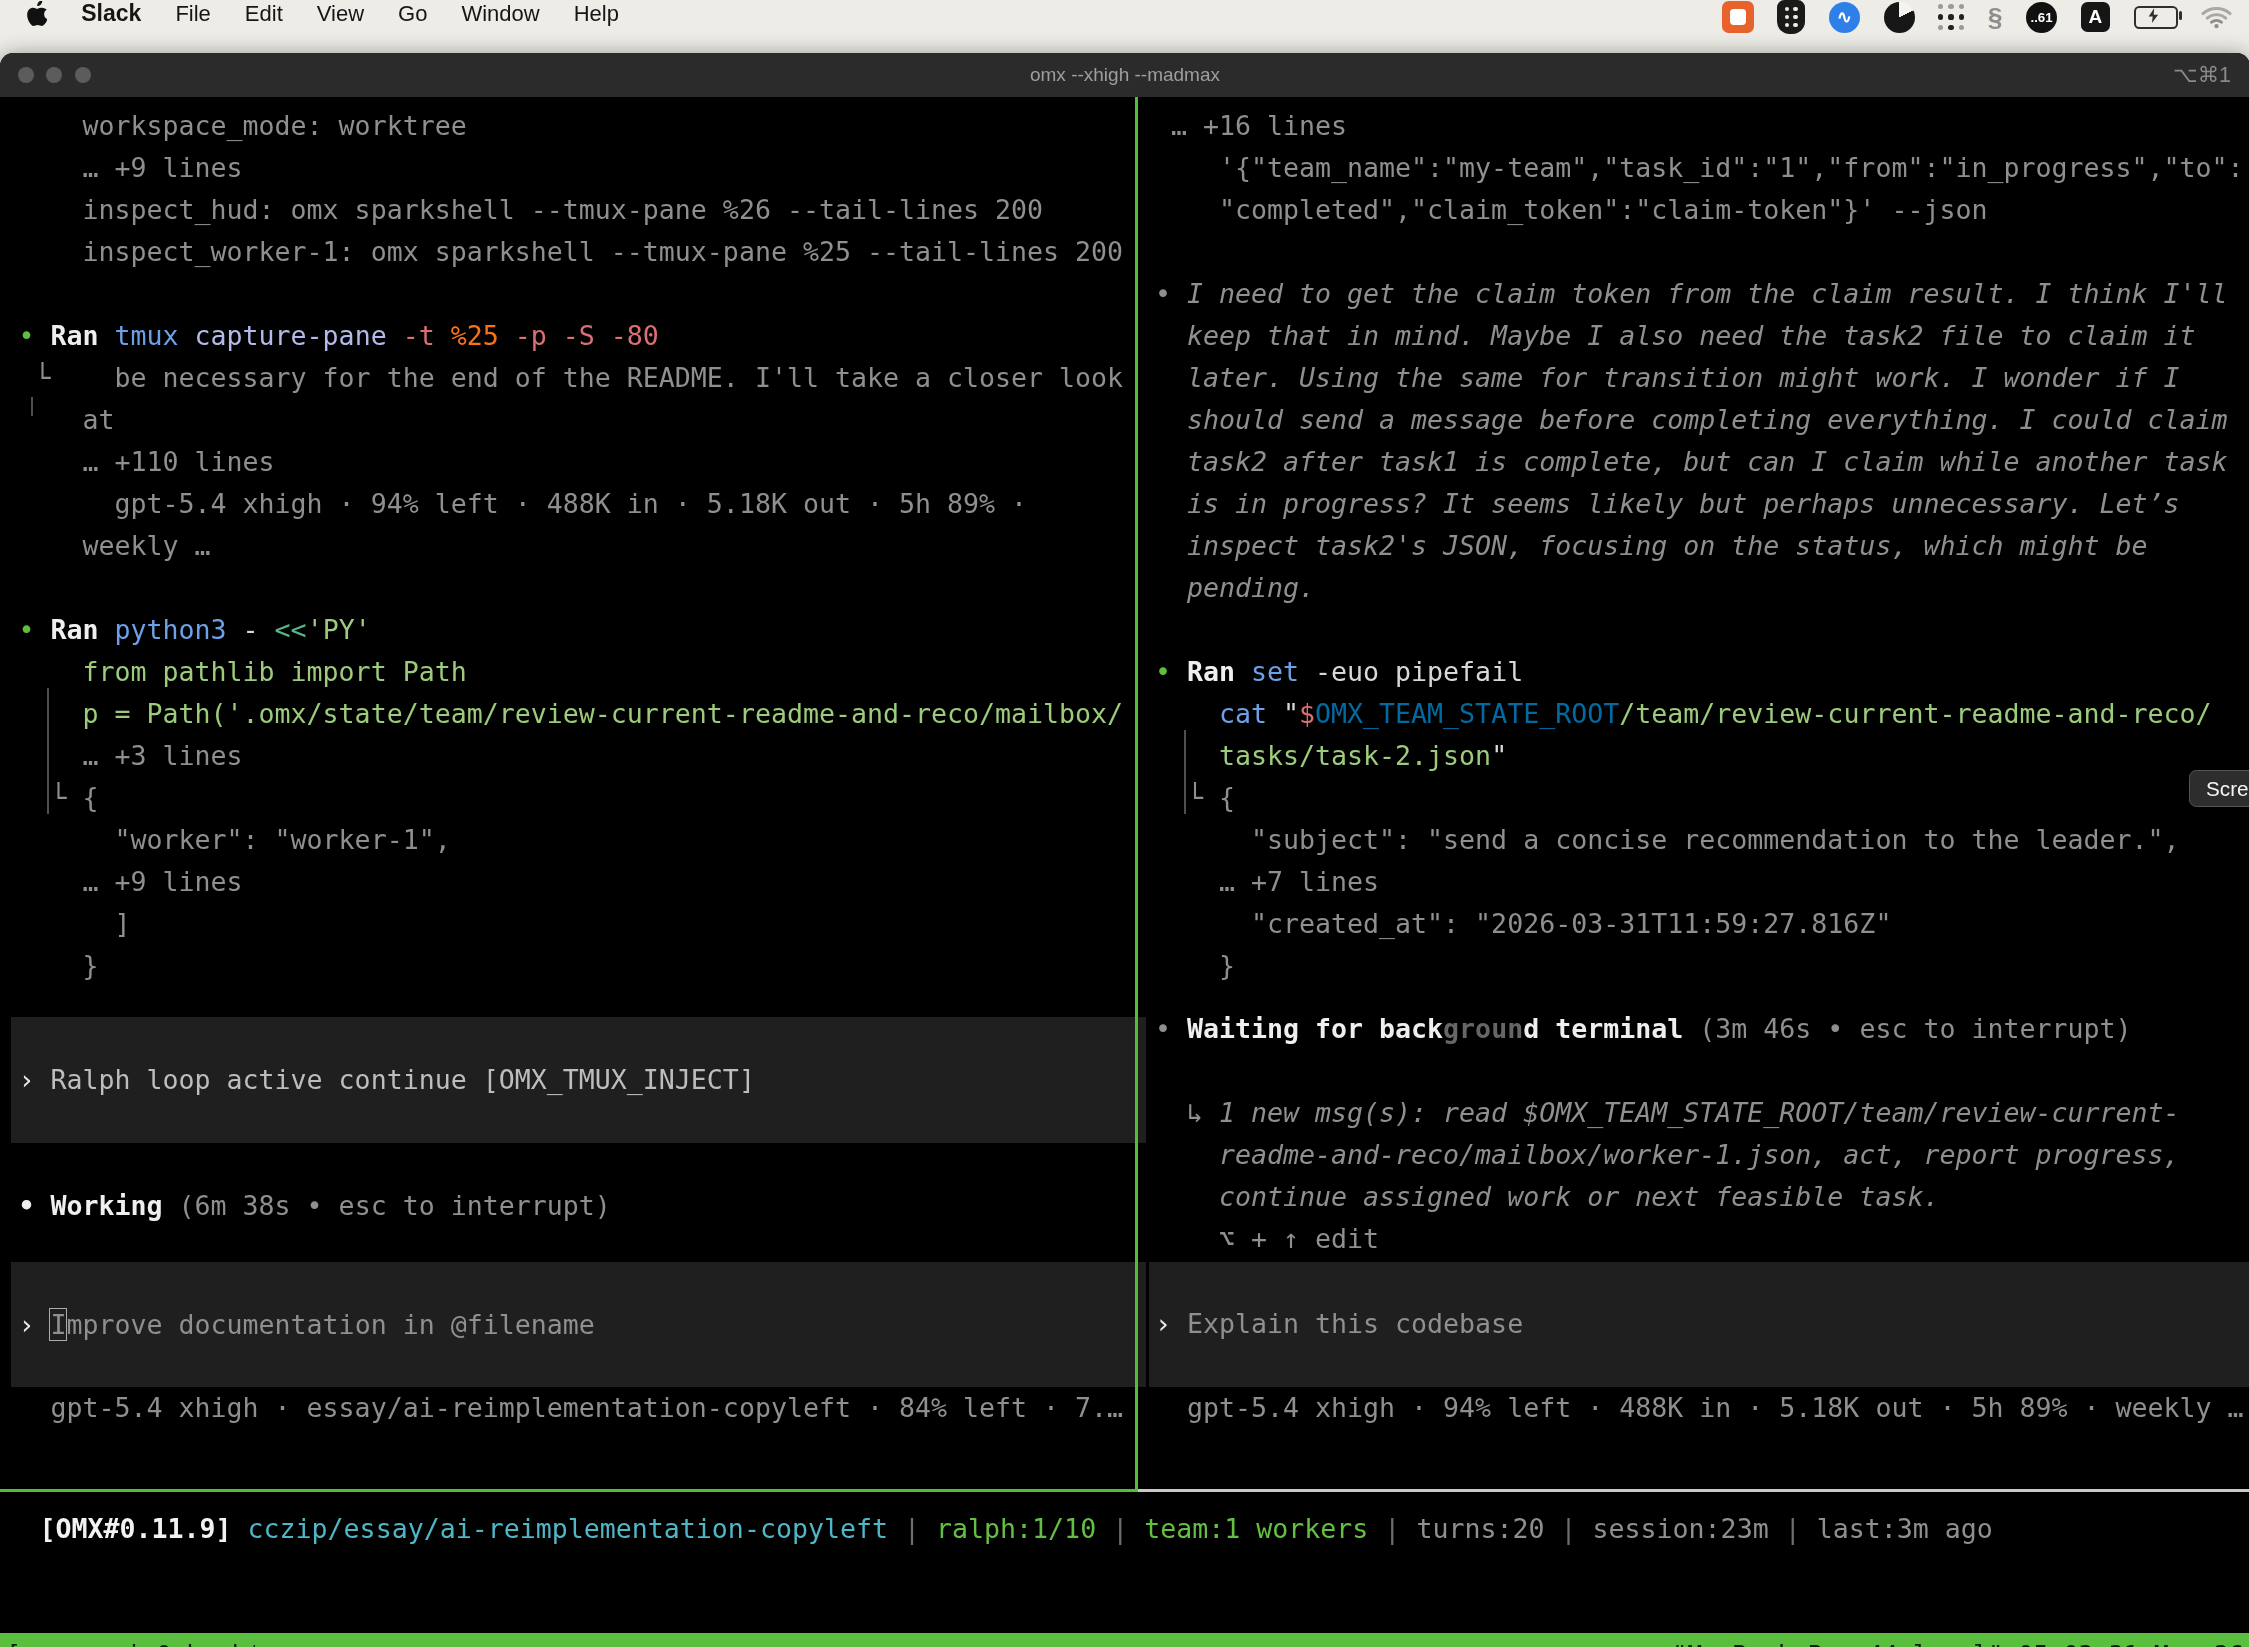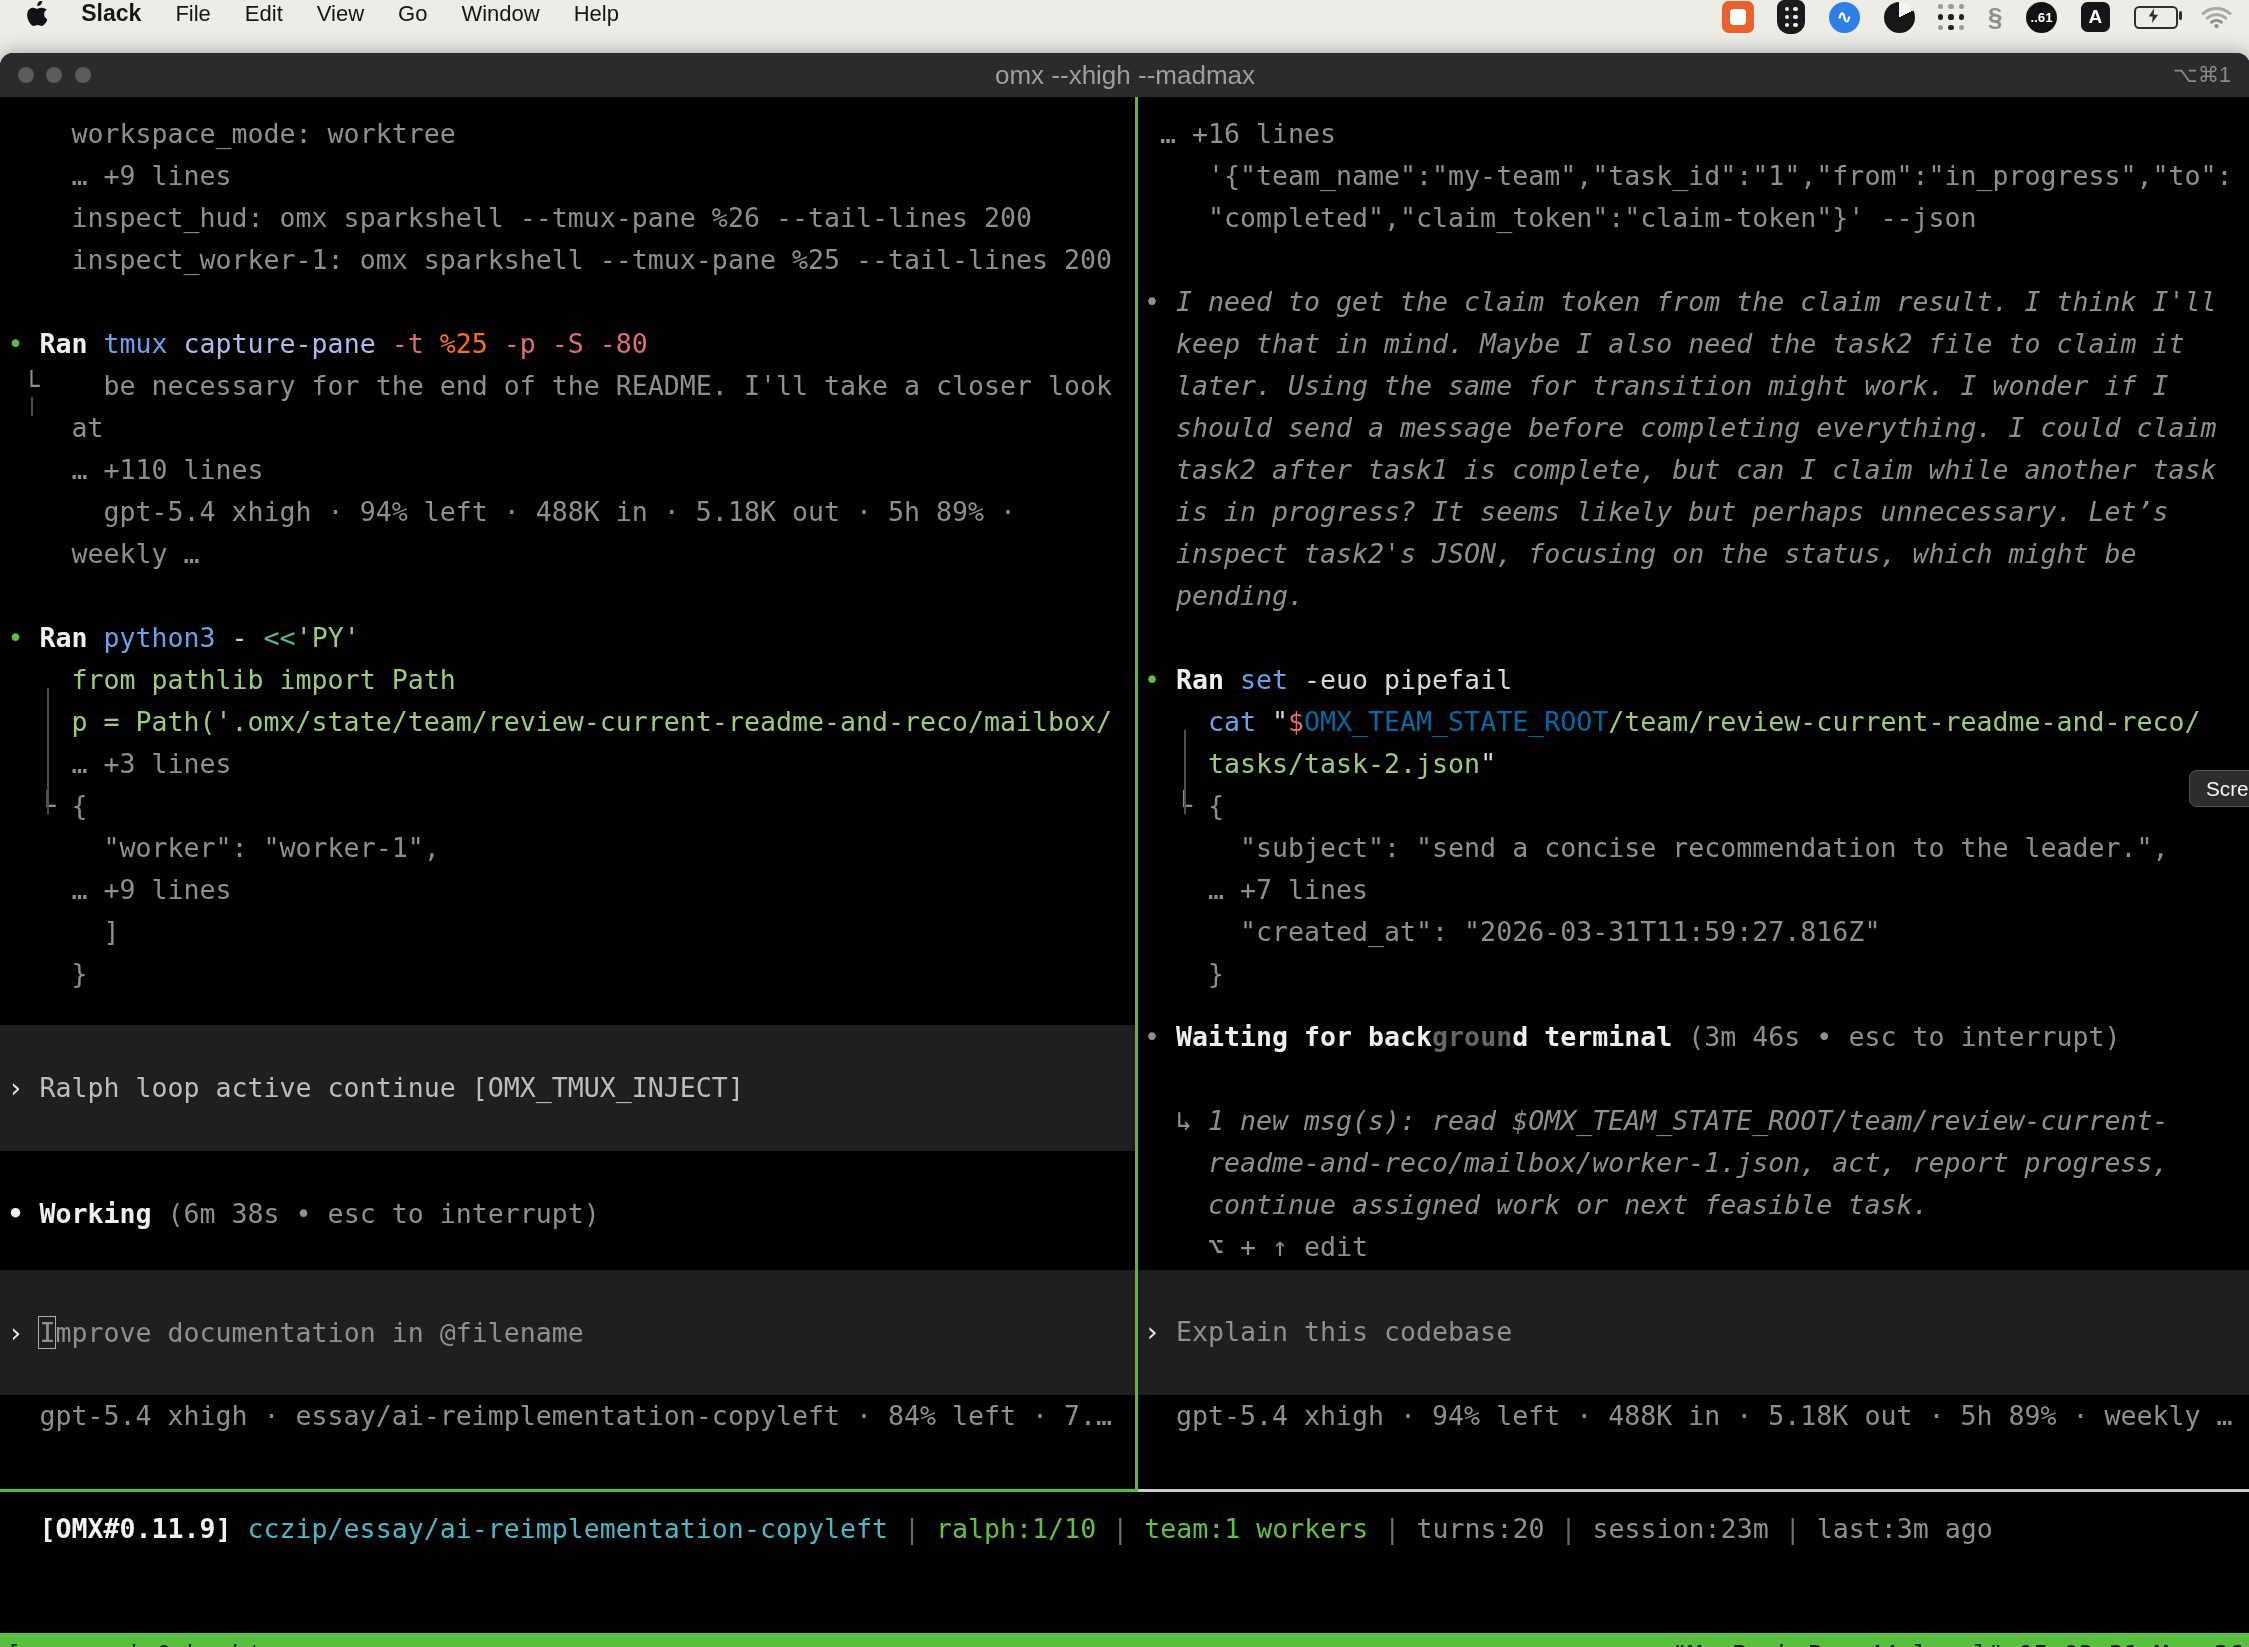--- a/index.html
+++ b/index.html
@@ -26,26 +26,26 @@
   .ic-a{width:29.5px;height:29.5px;border-radius:6.6px;background:#161616;color:#fff;font-size:19px;font-weight:bold;}
   .ic-batt{position:relative;width:40px;height:19px;border:2.2px solid #2F2F2F;border-radius:5.2px;}
   .ic-batt:after{content:"";position:absolute;right:-6.6px;top:3.7px;width:3.7px;height:8.9px;background:#2F2F2F;border-radius:1.5px;}
   .ic-batt .bolt{position:absolute;left:10.3px;top:0.7px;width:14.8px;height:14.8px;background:#2F2F2F;clip-path:polygon(55% 0,18% 56%,45% 56%,40% 100%,82% 44%,52% 44%);}
 
   
   .window{position:absolute;top:53px;left:0;right:0;bottom:0;background:#000;border-radius:13.3px 13.3px 0 0;overflow:hidden;box-shadow:0 3px 22px rgba(0,0,0,.45);}
   .titlebar{position:absolute;top:0;left:0;width:100%;height:44px;background:#2B2B2B;}
   .lights{position:absolute;left:17.7px;top:14px;display:flex;gap:12.5px;}
   .lights span{width:16px;height:16px;border-radius:50%;background:#5C5C5C;display:inline-block;}
-  .wtitle{position:absolute;left:0;right:0;top:0;height:44px;line-height:44px;text-align:center;color:#9E9E9E;font-size:26px;}
+  .wtitle{position:absolute;left:0;right:0;top:0;height:44px;line-height:44px;text-align:center;color:#9E9E9E;font-size:19px;}
   .wshort{position:absolute;right:19px;top:0;height:44px;line-height:44px;color:#8A8A8A;font-size:21.4px;}
 
   
   .term{position:absolute;top:44px;left:0;right:0;bottom:0;background:#000;font-family:"DejaVu Sans Mono",monospace;font-size:26.6px;}
-  .pane{position:absolute;top:16px;}
+  .pane{position:absolute;top:8px;padding-left:11px;}
   .pane-l{left:0;width:1135px;}
   .pane-r{left:1138px;width:1112px;}
   .row{height:42px;line-height:42px;white-space:pre;padding-left:7.4px;}
   .pane-r .row{padding-left:5.9px;}
   .band{background:#1F1F1F;display:flex;align-items:center;}
   .band .row{height:auto;width:100%;}
   .vdiv{position:absolute;left:1135px;top:0;width:3px;height:1392px;background:#50BE36;}
   .bbl{position:absolute;left:0;top:1392px;width:1138px;height:3px;background:#50BE36;}
   .bbr{position:absolute;left:1138px;top:1392px;right:0;height:3px;background:#C9C9C9;}
   .guide{position:absolute;width:2.2px;background:#4F4F4F;}

